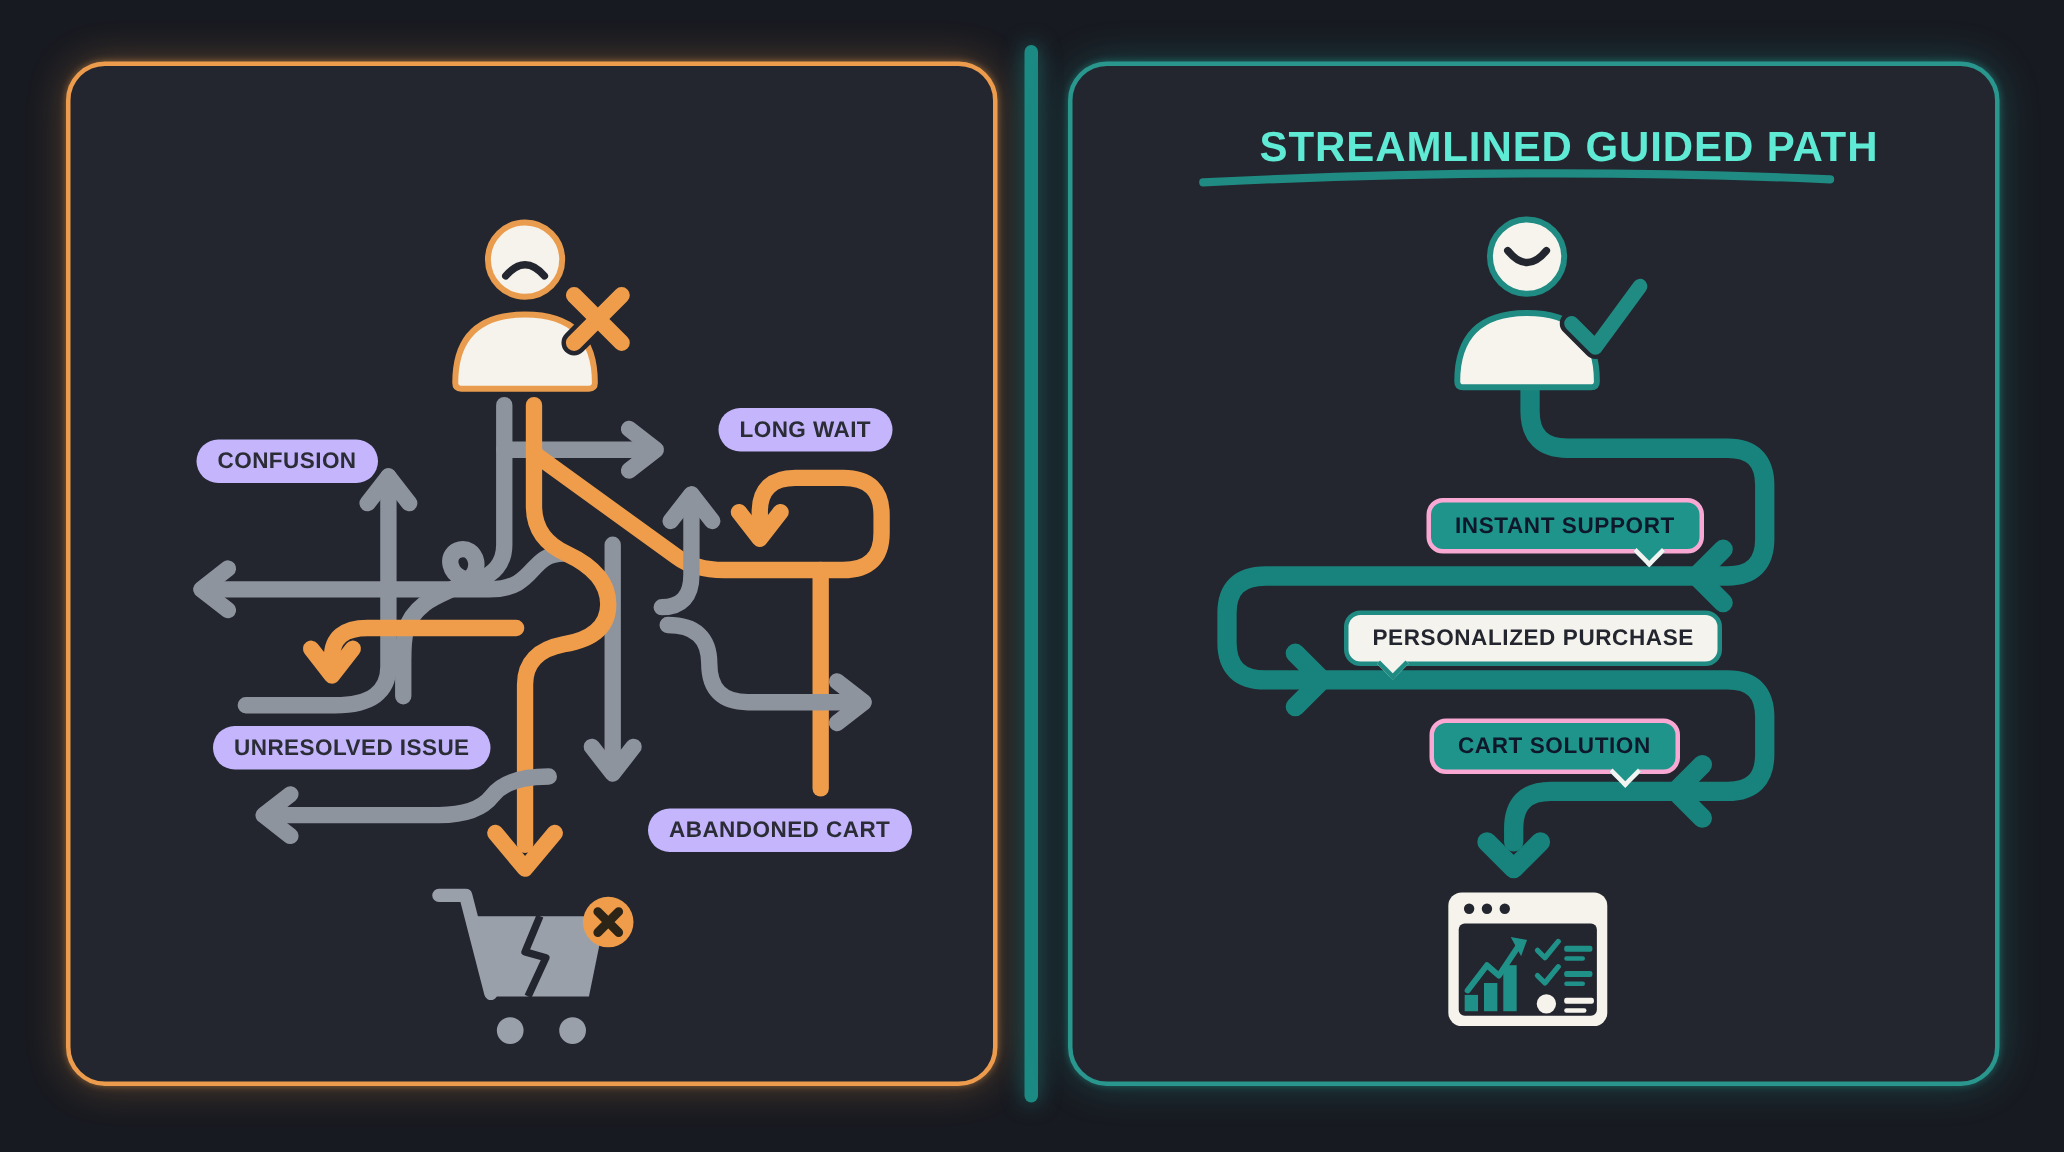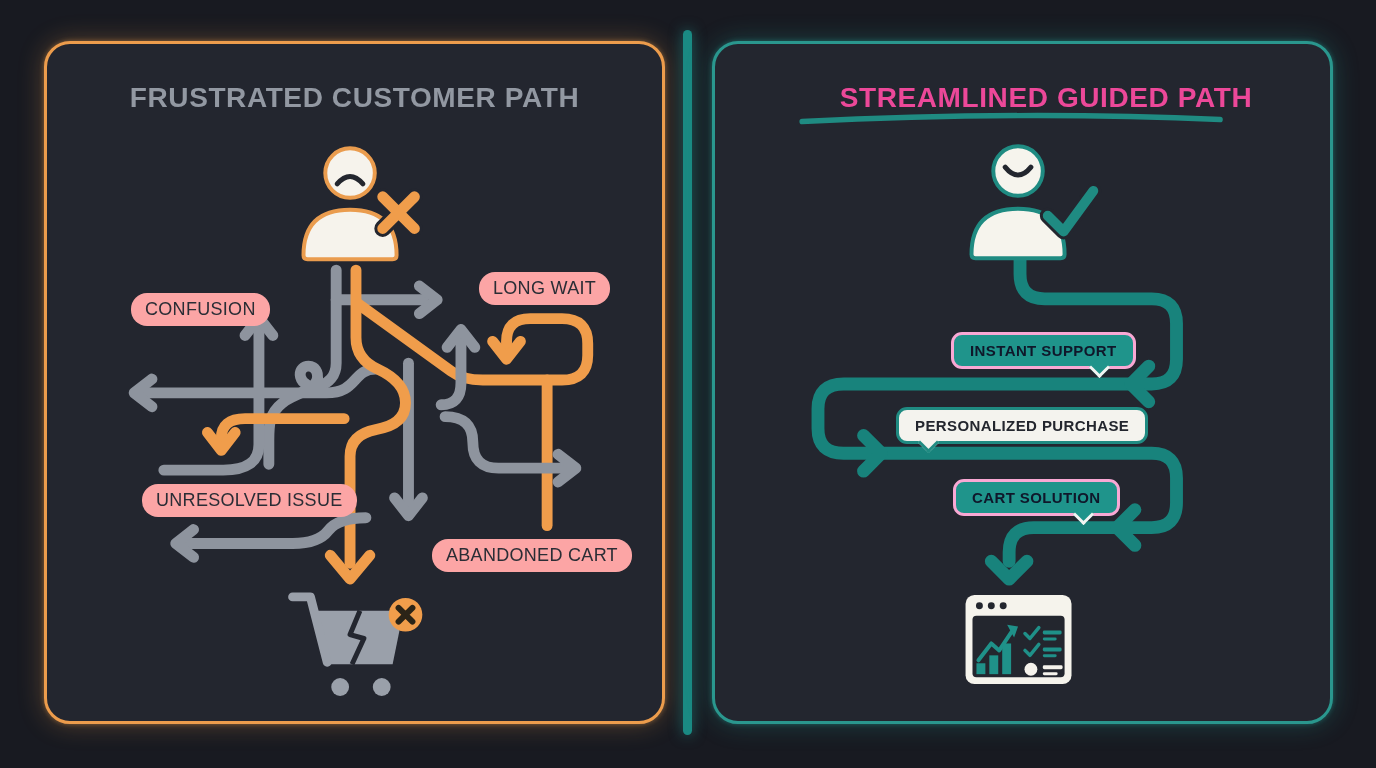--- a/index.html
+++ b/index.html
@@ -20,27 +20,27 @@
   .divider {
     position:absolute; left:683px; top:30px; width:9px; height:705px;
     border-radius:5px; background:#1a8a83;
     box-shadow:0 0 14px rgba(40,170,160,.55);
   }
   .title {
     position:absolute; top:38px; left:0; width:100%; text-align:center;
     font-size:28px; font-weight:700; letter-spacing:.6px; white-space:nowrap;
   }
   .title.gray  { color:#9298a2; }
-  .title.white { color:#ec4899;padding-left:47px; }
+  .title.white { color:#5eead4;padding-left:47px; }
   .art { position:absolute; left:0; top:0; width:100%; height:100%; display:block; }
 
   
   .badge {
-    position:absolute; display:inline-block; background:#fca5a5; color:#2a2d35;
-    font-size:18px; font-weight:400; letter-spacing:.3px; white-space:nowrap;
+    position:absolute; display:inline-block; background:#c4b5fd; color:#2a2d35;
+    font-size:15px; font-weight:700; letter-spacing:.3px; white-space:nowrap;
     padding:6px 14px; border-radius:16px;
   }
   
   .bubble {
     position:absolute; display:inline-block; white-space:nowrap;
     font-size:15px; font-weight:700; letter-spacing:.4px;
     padding:7px 16px; border-radius:11px;
   }
   .bubble .tail {
     position:absolute; width:15px; height:15px; bottom:-9px;
@@ -63,21 +63,20 @@
   .pgray   { stroke:#8e949e; stroke-width:11; fill:none; stroke-linecap:round; stroke-linejoin:round; }
   .porange { stroke:#f09d4b; stroke-width:11; fill:none; stroke-linecap:round; stroke-linejoin:round; }
   .pteal   { stroke:#18837c; stroke-width:13; fill:none; stroke-linecap:round; stroke-linejoin:round; }
 </style>
 </head>
 <body>
 
 <div class="stage">
 
   <section class="panel left">
-    <h2 class="title gray">FRUSTRATED CUSTOMER PATH</h2>
 
     <svg class="art" viewBox="0 0 621 683">
 
       <g>
         <path class="pgray" d="M292 228 V322 C292 348 260 352 256 336 C253 324 270 320 273 333 C276 349 250 352 238 362 C224 373 224 385 224 400 V424"></path>
         <path class="pgray" d="M118 430 H178 Q214 430 214 404 V276"></path>
         <path class="pgray" d="M200 294 L214 276 L228 294"></path>
         <path class="pgray" d="M292 258 H380"></path>
         <path class="pgray" d="M376 244 L394 258 L376 272"></path>
       </g>

